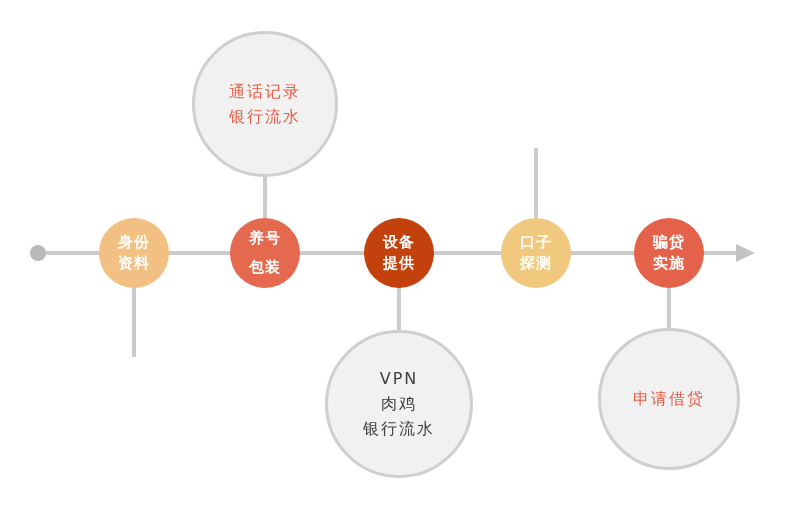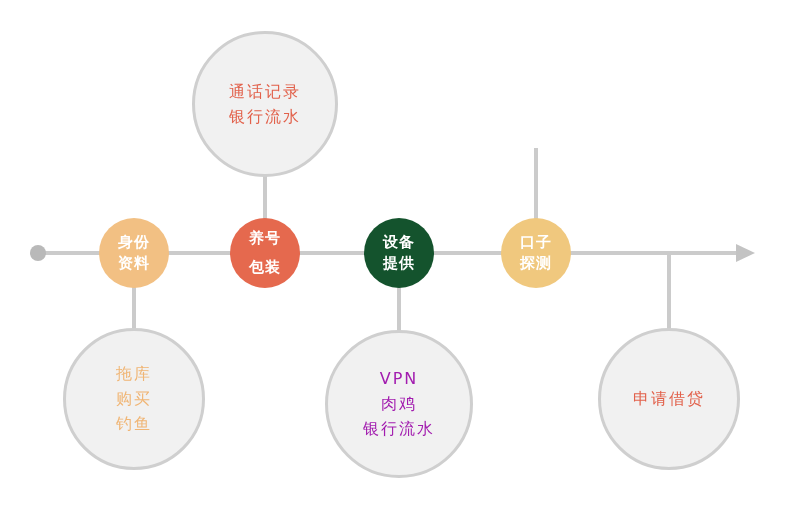--- a/index.html
+++ b/index.html
@@ -54,50 +54,49 @@
   <div class="vline v-bot-1"></div>
   <div class="vline v-bot-2"></div>
   <div class="vline v-bot-3"></div>
 
   <div class="sat sat-top-1" style="color: rgb(226, 97, 75);">
     <span>通话记录</span>
     <span>银行流水</span>
   </div>
 
 
-  <div class="sat sat-bot-1" style="color: rgb(240, 181, 116);">
-    <span>拖库</span>
-    <span>购买</span>
-    <span>钓鱼</span>
-  </div>
 
-  <div class="sat sat-bot-2" style="color: #a21caf;">
+  <div class="sat sat-bot-2" style="color: #404040;">
     <span>VPN</span>
     <span>肉鸡</span>
     <span>银行流水</span>
   </div>
 
   <div class="sat sat-bot-3" style="color: rgb(226, 97, 75); text-align: right;">
     <span>申请借贷</span>
   </div>
 
   <div class="node node-1" style="background-color: rgb(242, 192, 131);">
     <span>身份</span>
     <span>资料</span>
   </div>
 
   <div class="node node-2" style="background-color: rgb(229, 105, 78); gap: 8px;">
     <span>养号</span>
     <span>包装</span>
   </div>
 
-  <div class="node node-3" style="background-color: #14532d;">
+  <div class="node node-3" style="background-color: #c2410c;">
     <span>设备</span>
     <span>提供</span>
   </div>
 
   <div class="node node-4" style="background-color: rgb(240, 200, 126);">
     <span>口子</span>
     <span>探测</span>
   </div>
 
+  <div class="node node-5" style="background-color: rgb(228, 97, 74);">
+    <span>骗贷</span>
+    <span>实施</span>
+  </div>
 
 </div>
 
 </body></html>

